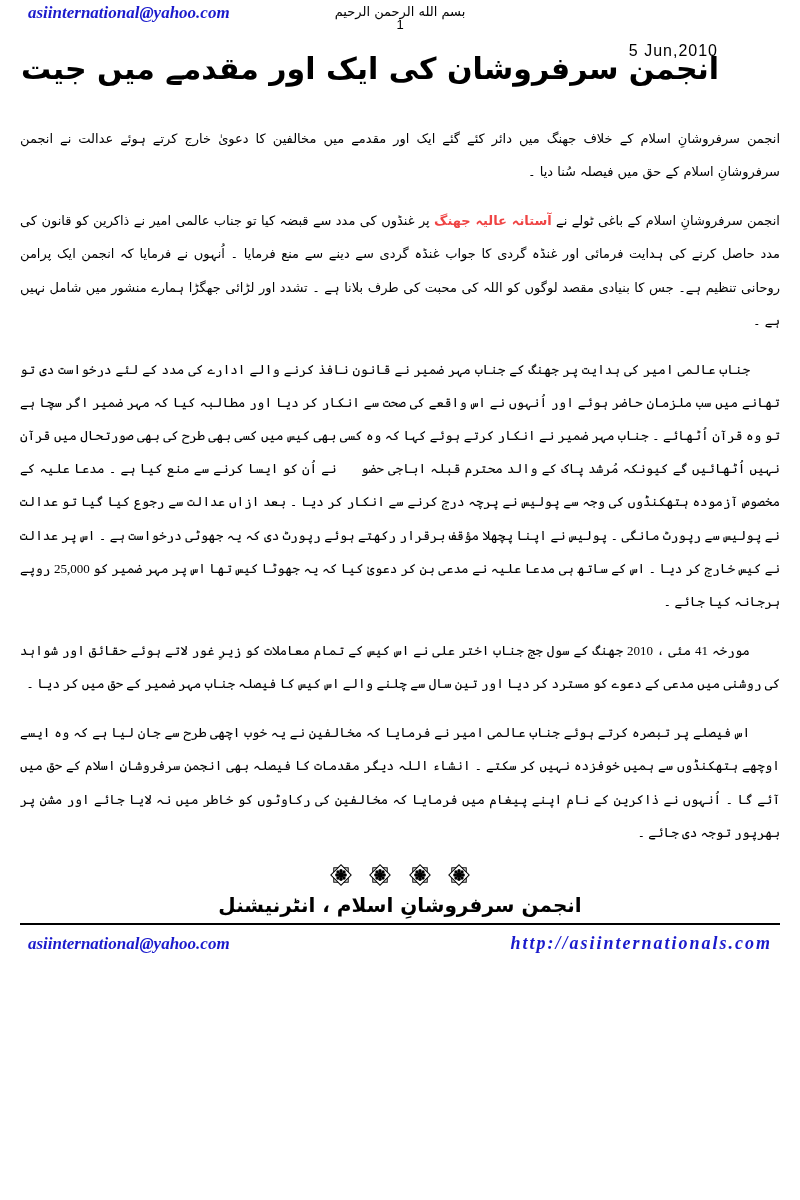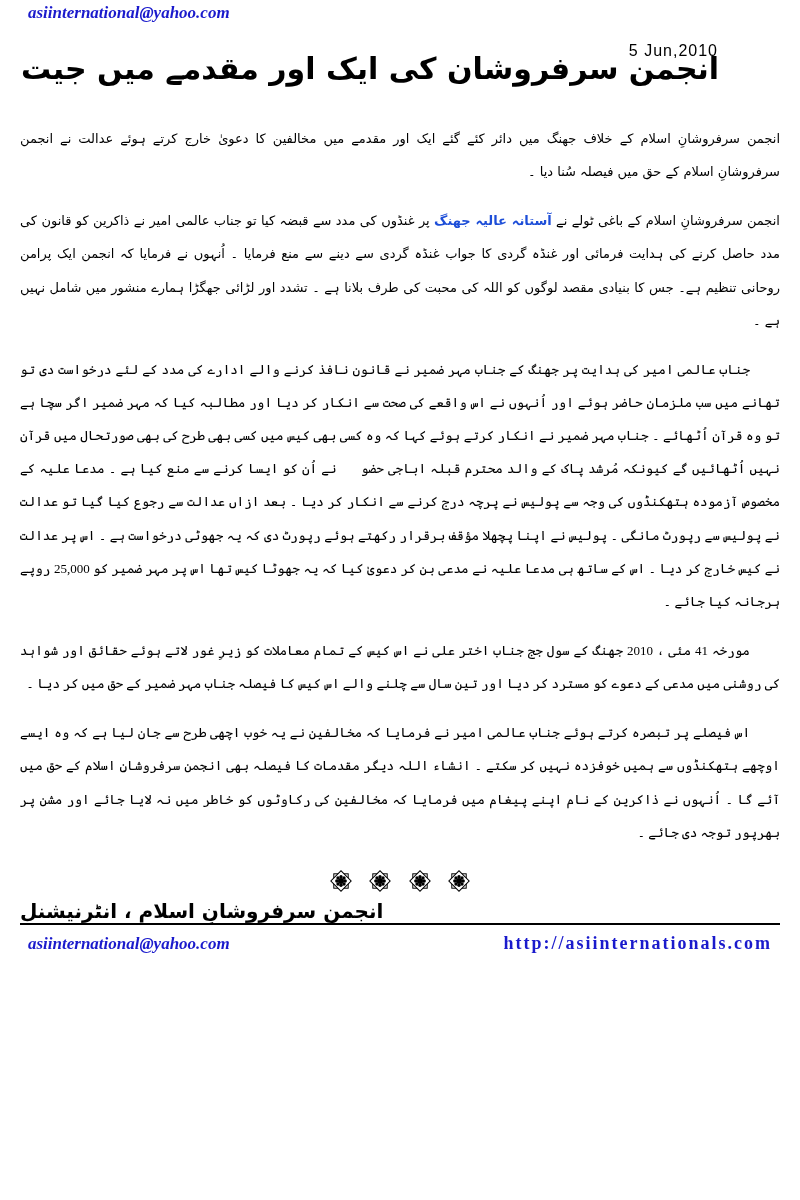--- a/index.html
+++ b/index.html
@@ -39,52 +39,56 @@
   
   .body-text {
     position: absolute; top: 122px; left: 20px; right: 20px;
     max-height: 952px; overflow: hidden;
     direction: rtl;
     font-size: 13px; line-height: 2.55;
     text-align: justify;
   }
   .body-text p { margin-bottom: 16px; }
   .body-text p.indent { text-indent: 30px; font-family: Liberation Serif, serif; }
-  .hl-phrase { color: #1d4ed8; font-weight: bold; }
+  .hl-phrase { color: #ef4444; font-weight: bold; }
   
   .ftr { position: absolute; left: 20px; right: 20px; bottom: 18px; }
   .stars-row { text-align: center; margin-bottom: 6px; }
   .stars-row svg { margin: 0 5px; vertical-align: middle; }
   .org-name {
-    text-align: left; direction: rtl;
+    text-align: center; direction: rtl;
     font-weight: bold; font-size: 20px;
     font-family: "DejaVu Sans", sans-serif;
-    margin-bottom: 0;
+    margin-bottom: 6px;
   }
   .ftr-divider { border: none; border-top: 2px solid #000; margin: 0 0 6px 0; }
   .links-row { display: flex; justify-content: space-between; align-items: baseline; padding: 2px 8px 0 8px; }
   .ftr-email {
     font-family: "Liberation Serif", "DejaVu Serif", serif;
     font-style: italic; font-weight: bold;
     font-size: 17px; color: #1a1acc; text-decoration: none;
   }
   .ftr-site {
     font-family: "Liberation Serif", "DejaVu Serif", serif;
-    font-weight: bold;
+    font-style: italic; font-weight: bold;
     font-size: 18px; letter-spacing: 2px;
     color: #1a1acc; text-decoration: none;
   }
 </style>
 </head>
 <body>
 
 <div class="page">
 
   <div class="hdr">
     <a href="#" class="hdr-email">asiinternational@yahoo.com</a>
+    <div class="bismillah-wrap">
+      <div class="bismillah">بسم الله الرحمن الرحيم</div>
+      <div class="page-num">1</div>
+    </div>
     <div class="date">5  Jun,2010</div>
     <h1 class="doc-title" dir="rtl">انجمن سرفروشان کی ایک اور مقدمے میں جیت</h1>
   </div>
 
   <div class="body-text">
     <p>انجمن سرفروشانِ اسلام کے خلاف جھنگ میں دائر کئے گئے ایک اور مقدمے میں مخالفین کا دعویٰ خارج کرتے ہوئے عدالت نے انجمن سرفروشانِ اسلام کے حق میں فیصلہ سُنا دیا ۔</p>
     <p><span>انجمن سرفروشانِ اسلام کے باغی ٹولے نے   </span><span class="hl-phrase">آستانہ عالیہ جھنگ</span><span> پر غنڈوں کی مدد سے قبضہ کیا تو جناب عالمی امیر نے ذاکرین کو قانون کی مدد حاصل کرنے کی ہدایت فرمائی اور غنڈہ گردی کا جواب غنڈہ گردی سے دینے سے منع فرمایا ۔ اُنہوں نے فرمایا کہ انجمن ایک پرامن روحانی تنظیم ہے۔ جس کا بنیادی مقصد لوگوں کو اللہ کی محبت کی طرف بلانا ہے ۔ تشدد اور لڑائی جھگڑا ہمارے منشور میں شامل نہیں ہے ۔</span></p>
     <p class="indent">جناب عالمی امیر کی ہدایت پر جھنگ کے جناب مہر ضمیر نے قانون نافذ کرنے والے ادارے کی مدد کے لئے درخواست دی تو تھانے میں سب ملزمان حاضر ہوئے اور اُنہوں نے اس واقعے کی صحت سے انکار کر دیا اور مطالبہ کیا کہ مہر ضمیر اگر سچا ہے تو وہ قرآن اُٹھائے ۔ جناب مہر ضمیر نے انکار کرتے ہوئے کہا کہ وہ کسی بھی کیس میں کسی بھی طرح کی بھی صورتحال میں قرآن نہیں اُٹھائیں گے کیونکہ مُرشد پاک کے والد محترم قبلہ اباجی حضورؒ نے اُن کو ایسا کرنے سے منع کیا ہے ۔ مدعا علیہ کے مخصوص آزمودہ ہتھکنڈوں کی وجہ سے پولیس نے پرچہ درج کرنے سے انکار کر دیا ۔ بعد ازاں عدالت سے رجوع کیا گیا تو عدالت نے پولیس سے رپورٹ مانگی ۔ پولیس نے اپنا پچھلا مؤقف برقرار رکھتے ہوئے رپورٹ دی کہ یہ جھوٹی درخواست ہے ۔ اس پر عدالت نے کیس خارج کر دیا ۔ اس کے ساتھ ہی مدعا علیہ نے مدعی بن کر دعویٰ کیا کہ یہ جھوٹا کیس تھا اس پر مہر ضمیر کو 25,000 روپے ہرجانہ کیا جائے ۔</p>
     <p class="indent">مورخہ 41 مئی ، 2010  جھنگ کے سول جج جناب اختر علی نے اس کیس کے تمام معاملات کو زیرِ غور لاتے ہوئے حقائق اور شواہد کی روشنی میں مدعی کے دعوے کو مسترد کر دیا اور تین سال سے چلنے والے اس کیس کا فیصلہ جناب مہر ضمیر کے حق میں کر دیا ۔</p>
     <p class="indent">اس فیصلے پر تبصرہ کرتے ہوئے جناب عالمی امیر نے فرمایا کہ مخالفین نے یہ خوب اچھی طرح سے جان لیا ہے کہ وہ ایسے اوچھے ہتھکنڈوں سے ہمیں خوفزدہ نہیں کر سکتے ۔ انشاء اللہ دیگر مقدمات کا فیصلہ بھی انجمن سرفروشانِ اسلام کے حق میں آئے گا ۔ اُنہوں نے ذاکرین کے نام اپنے پیغام میں فرمایا کہ مخالفین کی رکاوٹوں کو خاطر میں نہ لایا جائے اور مشن پر بھرپور توجہ دی جائے ۔</p>

